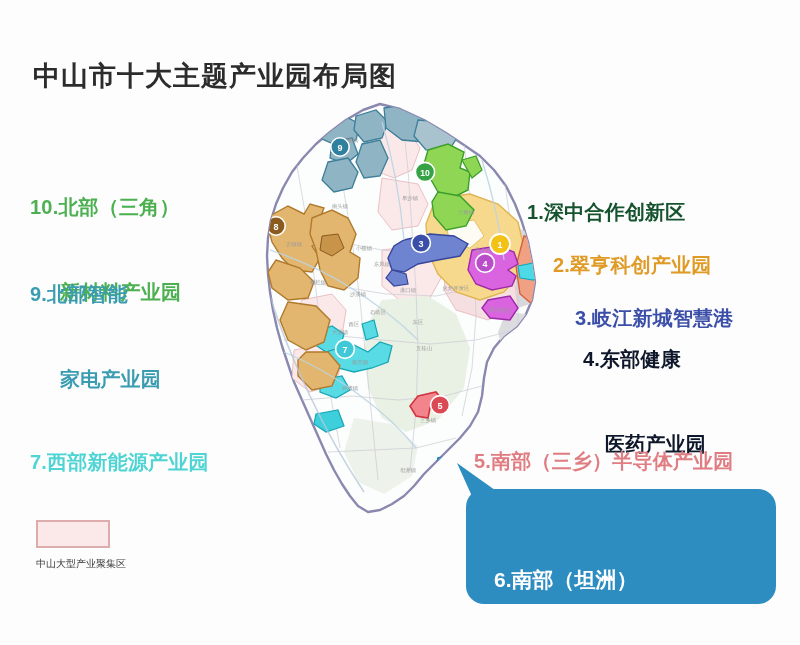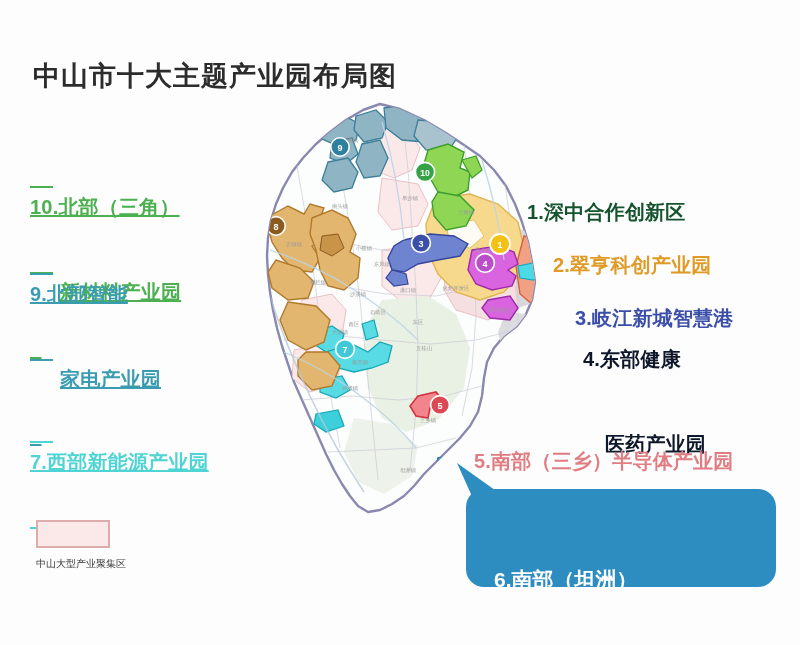--- a/index.html
+++ b/index.html
@@ -42,32 +42,32 @@
   
   .label {
     position: absolute;
     font-size: 20px;
     font-weight: 700;
     line-height: 1.42;
     white-space: pre;
     letter-spacing: 0.2px;
   }
   .label.right { text-align: left; }
-  .label.left  { text-align: left; text-decoration: underline; }
+  .label.left  { text-align: left; }
   .lbl-line { display: block; }
   .indent-1 { padding-left: 22px; }
   .indent-2 { padding-left: 30px; }
 
   
   #callout {
     position: absolute;
     left: 466px;
     top: 489px;
     width: 310px;
-    height: 98px;
+    height: 115px;
     background: #2e8dc0;
     border-radius: 18px;
     box-sizing: border-box;
   }
   #callout-text {
     position: absolute;
     left: 0; top: 12px;
     width: 100%;
     color: #ffffff;
     font-size: 21px;

